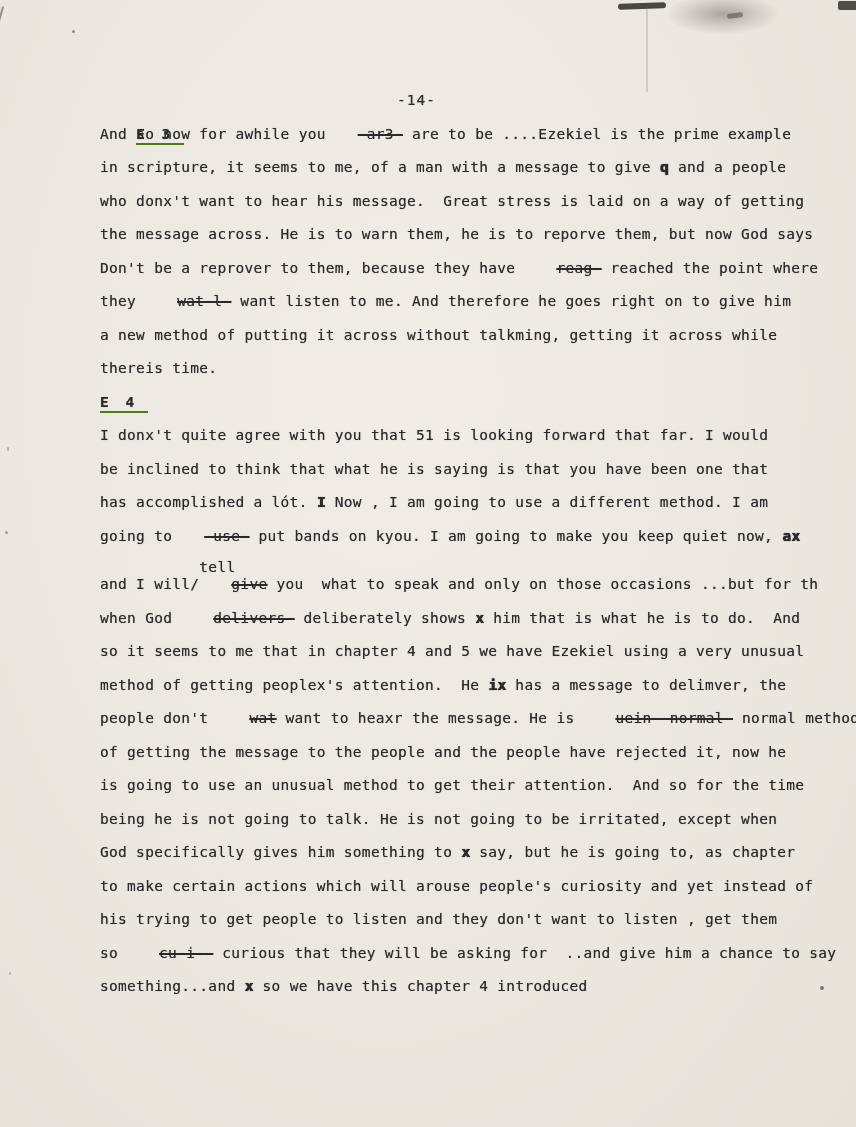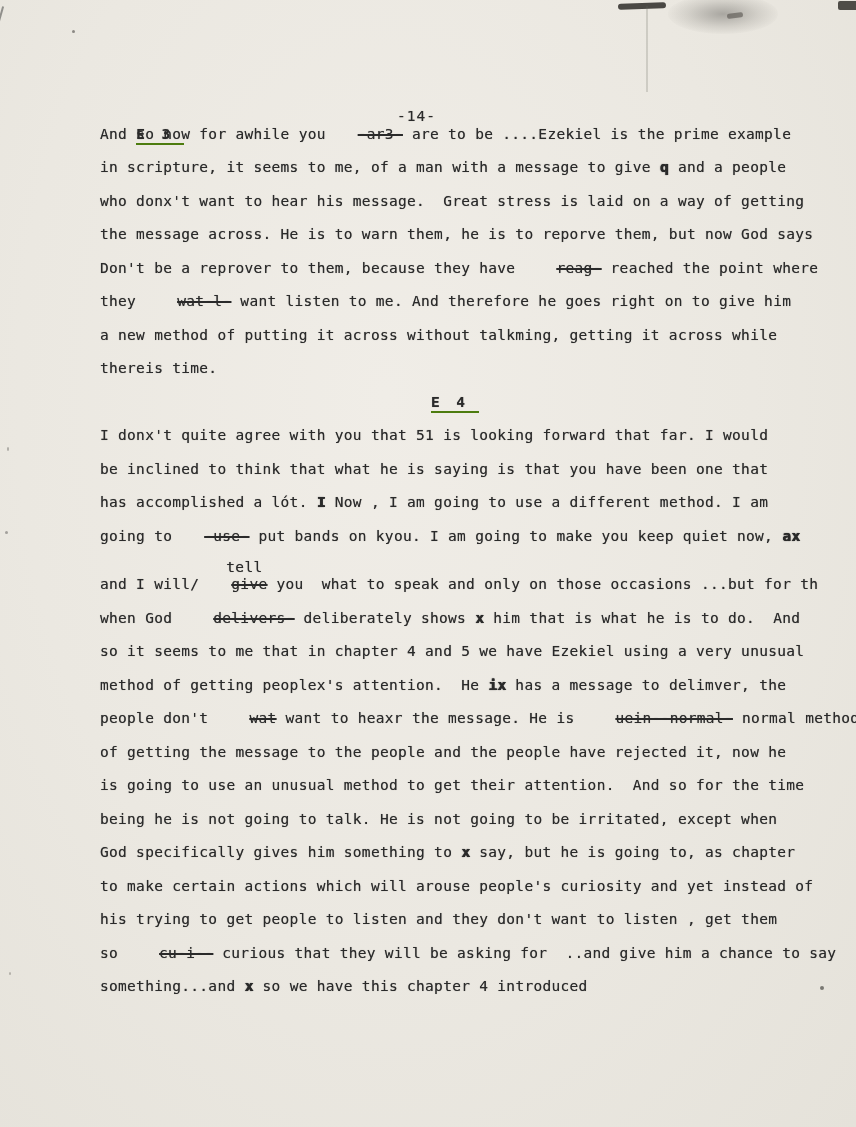--- a/index.html
+++ b/index.html
@@ -11,25 +11,25 @@
     color:var(--ink,#2a2a2a);
   }
   .content{position:absolute;left:100px;top:84px;width:710px;}
   .tline{
     white-space:pre;height:33.5px;line-height:33.5px;font-size:14.5px;
     letter-spacing:0.3px;text-shadow:0 0 0.7px rgba(30,30,30,0.55);
   }
   .gapline{margin-top:15px;}
   .strike{text-decoration:line-through;text-decoration-thickness:1.8px;padding-left:32px;}
   .blot{font-weight:700;text-shadow:0.7px 0 0 currentColor,0 0 1.2px rgba(0,0,0,.65);}
-  .ins{position:absolute;margin-top:-17px;font-size:14.5px;text-shadow:0 0 0.7px rgba(30,30,30,0.55);margin-left:27px;}
+  .ins{position:absolute;margin-top:-17px;font-size:14.5px;text-shadow:0 0 0.7px rgba(30,30,30,0.55);}
   .header-line{position:relative;}
   .sec-label{font-weight:700;letter-spacing:4px;border-bottom:2px solid #4d7c0f;padding-right:10px;padding-bottom:1px;}
-  .page-num{position:absolute;left:297px;top:16px;letter-spacing:1px;}
-  .heading-line{height:33.5px;line-height:33.5px;text-align:center;}
+  .page-num{position:absolute;left:297px;top:0;letter-spacing:1px;}
+  .heading-line{height:33.5px;line-height:33.5px;}
   
   .art{position:absolute;pointer-events:none;}
   .a-slash{left:-2px;top:6px;width:2px;height:30px;background:#6a6a66;transform:rotate(16deg);opacity:.7;}
   .a-dash1{left:618px;top:3px;width:48px;height:6px;background:#2e2c28;border-radius:3px;transform:rotate(-2deg);opacity:.85;}
   .a-smudge{left:668px;top:-6px;width:110px;height:40px;border-radius:50%;
     background:radial-gradient(ellipse at center,rgba(90,88,84,.45) 0%,rgba(120,118,112,.2) 45%,rgba(120,118,112,0) 75%);}
   .a-dash2{left:727px;top:13px;width:16px;height:5px;background:#55524c;border-radius:2px;opacity:.6;transform:rotate(-8deg);}
   .a-dash3{left:838px;top:1px;width:20px;height:9px;background:#33312d;border-radius:2px;opacity:.85;}
   .a-crease{left:646px;top:6px;width:1.5px;height:86px;background:rgba(100,98,92,.22);}
   .dot{border-radius:50%;background:#4c4a46;}

